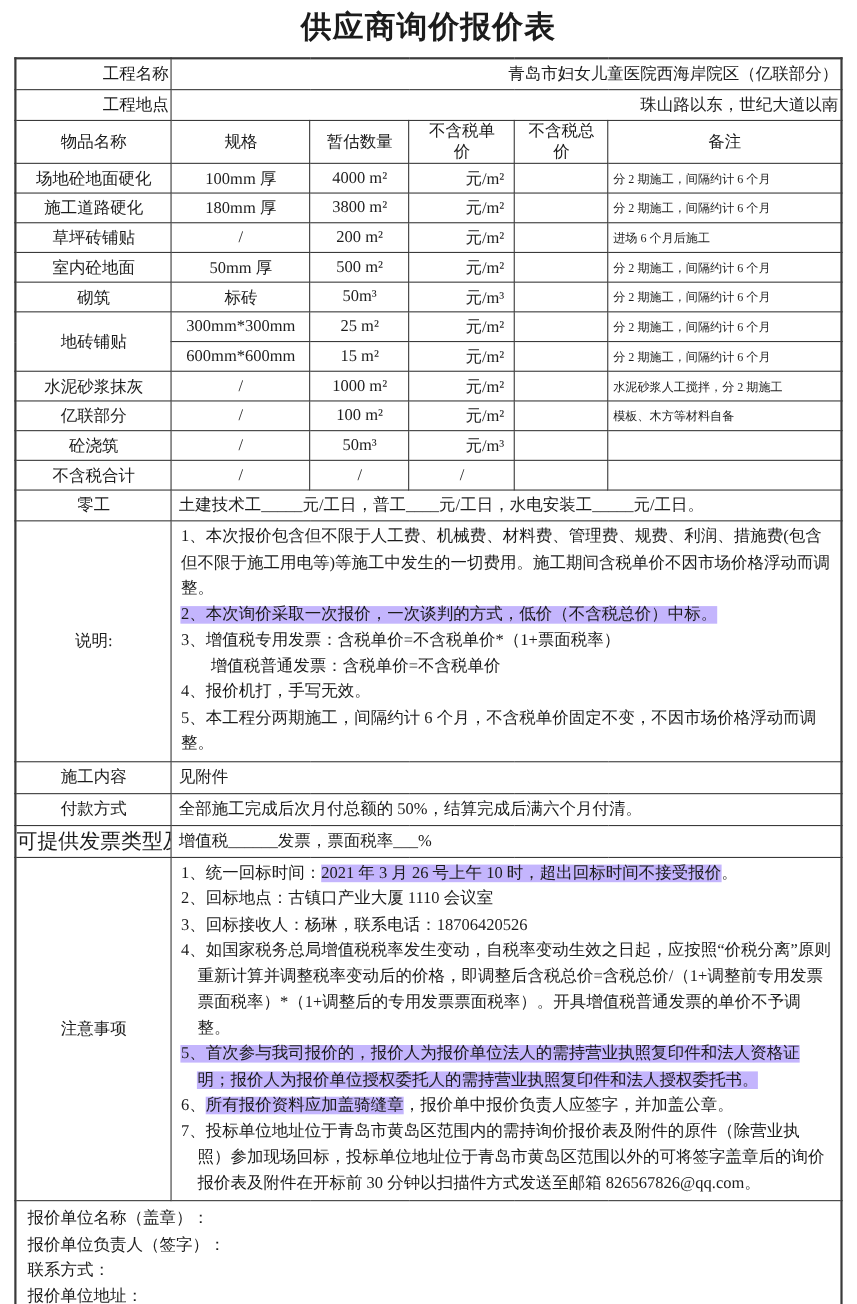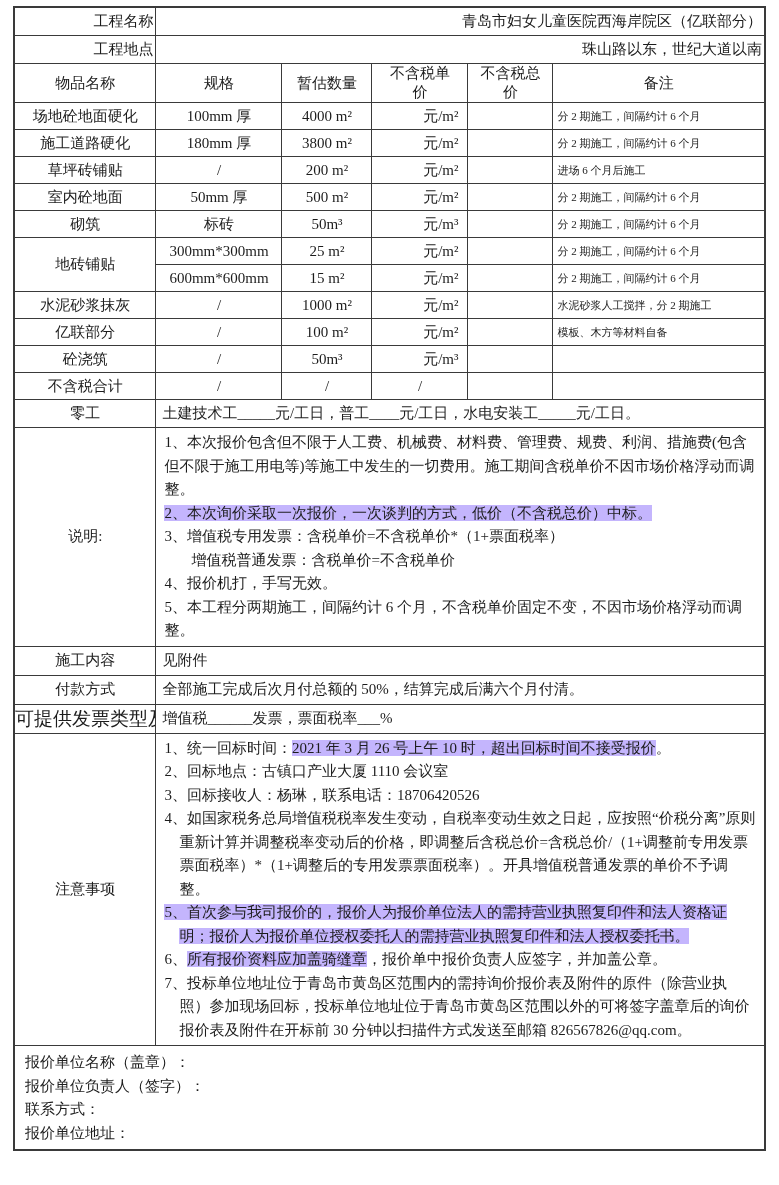--- a/index.html
+++ b/index.html
@@ -45,20 +45,21 @@
   .hl{background:#c4b5fd;}
   td.tight{font-size:19px;text-align:left;padding:0;white-space:nowrap;}
   tr.shortrow td{height:28px;}
   .sig-block{padding:5px 10px 4px 10px;line-height:23.5px;}
 </style>
 </head>
 <body>
 
 <div class="page">
 
+  <h1 class="title">供应商询价报价表</h1>
 
   <table class="quote">
     <colgroup>
       <col style="width:142px">
         <col style="width:126px">
         <col style="width:90px">
       <col style="width:96px">
         <col style="width:85px">
         <col style="width:212px">
     </colgroup>

